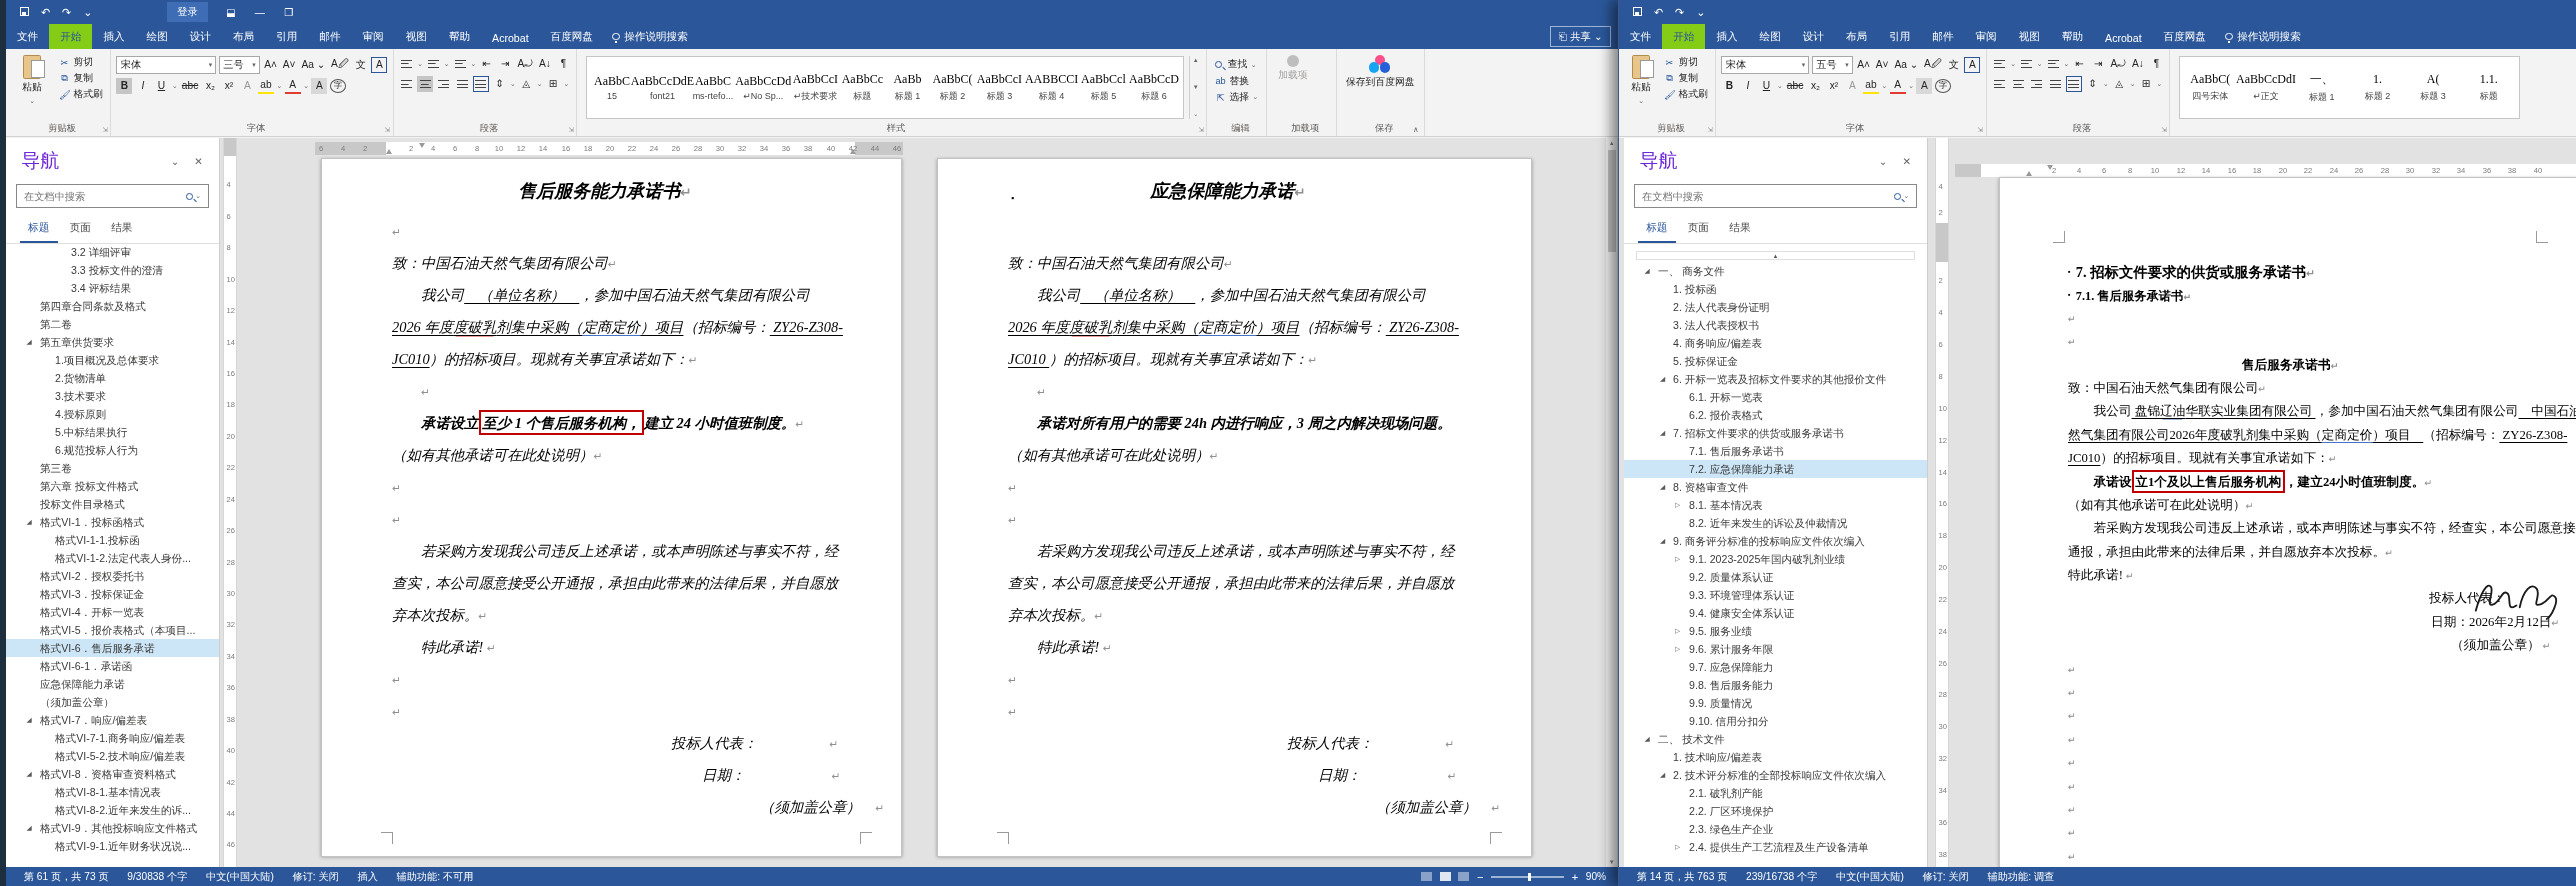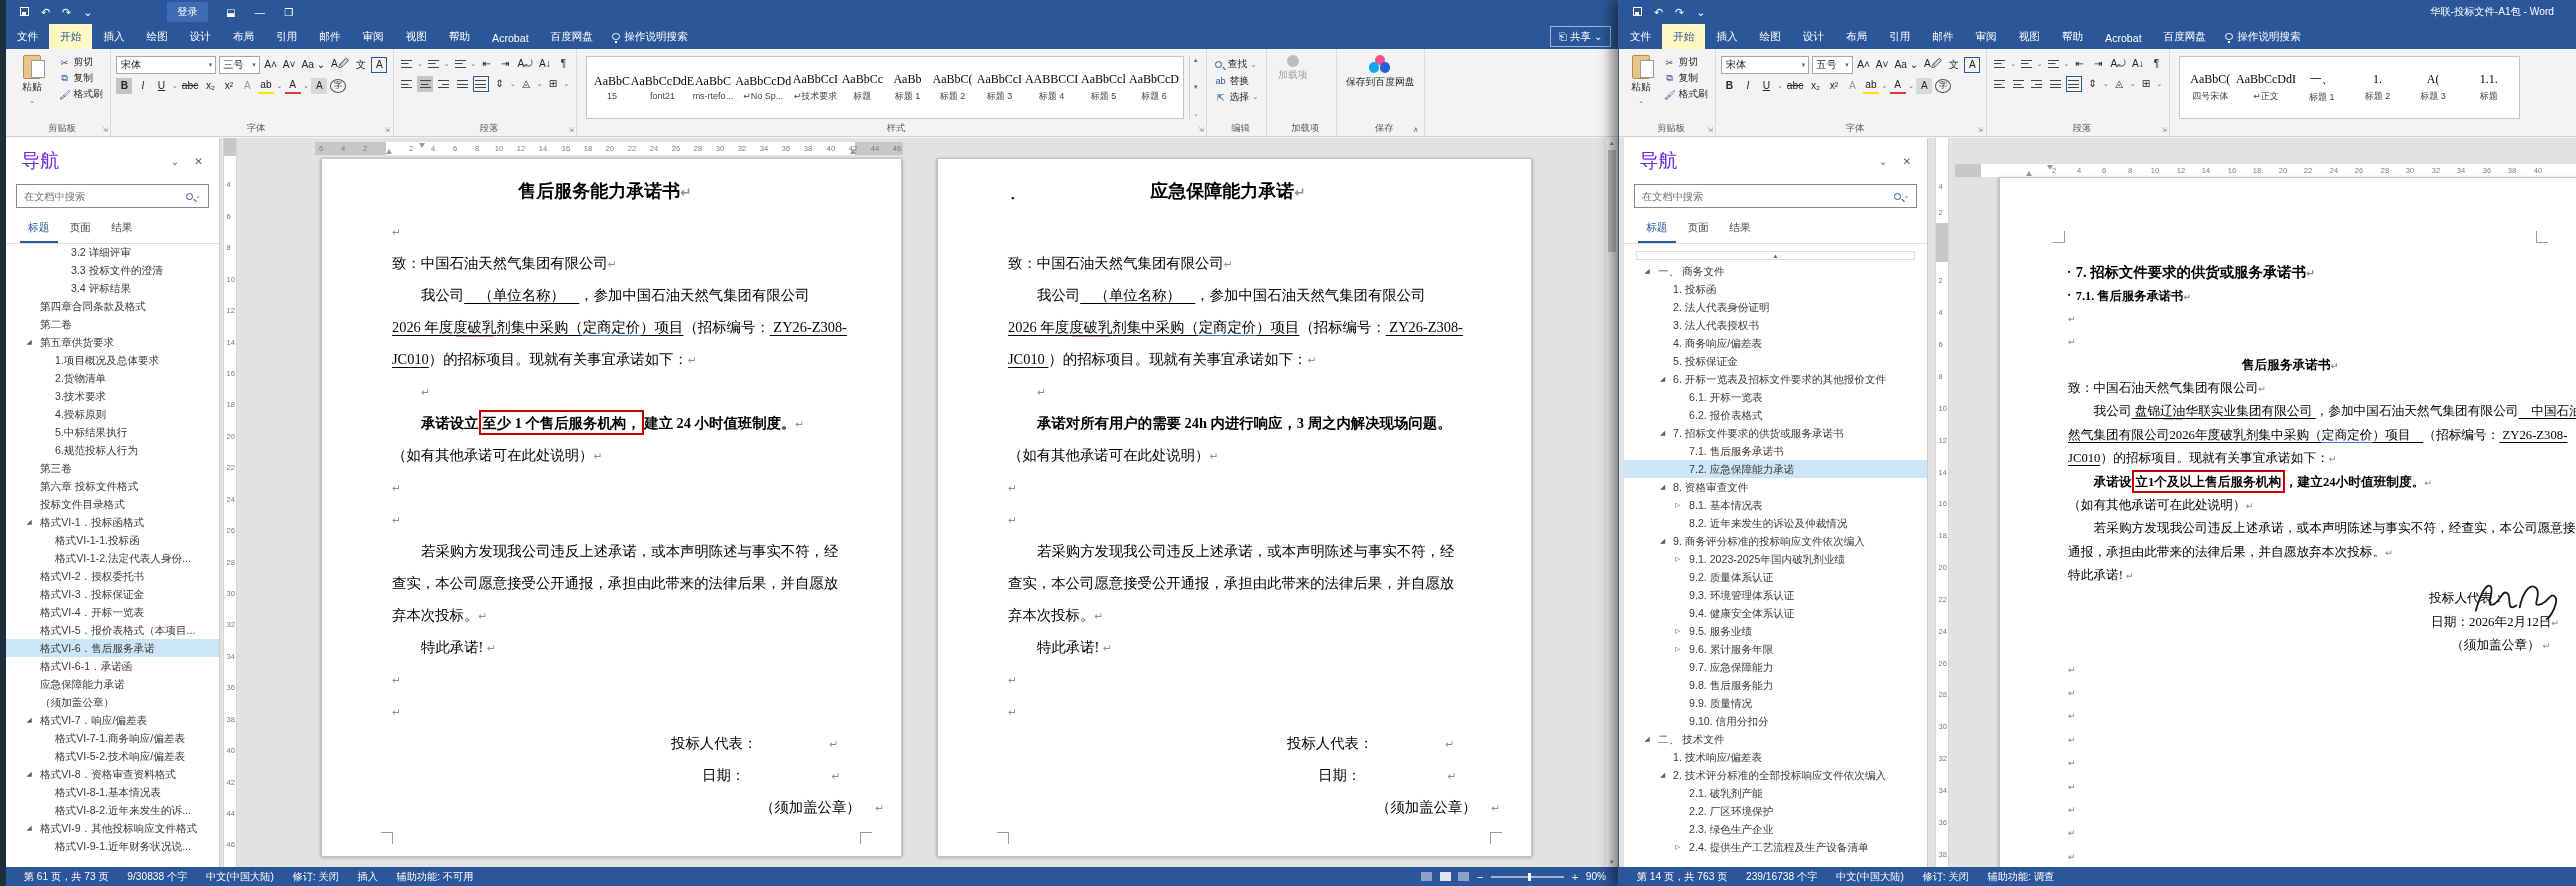--- a/index.html
+++ b/index.html
@@ -20,21 +20,21 @@
   #winR .title-text { text-align:right; padding-right:22px; }
   .tb-right { display:flex; align-items:center; gap:0; }
   .signin { background:#3e6db5; padding:3.4px 10.2px; margin-right:8.5px; }
   .winbtn { width:29px; text-align:center; padding:3.4px 0; font-size:10.2px; }
 
   
   .tabrow { position:absolute; top:24px; left:0; right:0; height:25.5px; background:#2b579a; display:flex; align-items:flex-end; }
   .share { border:0.8px solid #9db6d8; color:#fff; font-size:10.2px; padding:2.5px 7.6px; margin:0 6.8px 2.5px 5.1px; display:flex; gap:3.4px; align-items:center;}
   .rtabs { display:flex; align-items:flex-end; height:100%; }
   .rtab { color:#fff; font-size:10.6px; padding:6px 11px 6px; white-space:nowrap; }
-  .rtab.active { background:#fef9c3; color:#2b579a; }
+  .rtab.active { background:#84cc16; color:#2b579a; }
   .tellme { color:#fff; font-size:10.6px; padding:6px 8.5px; display:flex; gap:4.2px; align-items:center; }
   .i-bulb { width:7.6px; height:7.6px; border:1.3px solid #fff; border-radius:50%; position:relative; display:inline-block;}
   .i-bulb:after{content:"";position:absolute;left:1.7px;top:6.8px;width:1.7px;height:2.5px;background:#fff;}
 
   
   .ribbon { position:absolute; top:49px; left:0; right:0; height:88px; background:#f3f3f3;
     border-bottom:0.8px solid #d4d2d0; display:flex; }
   .rgroup { position:relative; border-right:0.8px solid #dcdada; padding:3.4px 5.1px 13.6px; display:flex; gap:3.4px; }
   .glabel { position:absolute; bottom:0.8px; left:8px; right:0; text-align:center; font-size:9.3px; color:#605e5c; }
   .dlg { position:absolute; bottom:1.7px; right:2.5px; font-size:6.8px; color:#8a8886; }
@@ -122,21 +122,21 @@
   #pageL1 { left:315px; top:19.5px; width:581px; height:699px; }
   #pageL2 { left:931px; top:19.5px; width:595px; height:699px; }
   #pageR  { left:380px; top:39px; width:578px; height:709px; border-right:none; }
   .cm { position:absolute; width:12px; height:12px; }
   .cm.bl { border-right:0.8px solid #9a9a9a; border-top:0.8px solid #9a9a9a; }
   .cm.br { border-left:0.8px solid #9a9a9a; border-top:0.8px solid #9a9a9a; }
   .cm.tl { border-right:0.8px solid #9a9a9a; border-bottom:0.8px solid #9a9a9a; }
   .cm.tr { border-left:0.8px solid #9a9a9a; border-bottom:0.8px solid #9a9a9a; }
 
   .doc { font-family:"Liberation Serif","DejaVu Serif",serif; color:#000; }
-  #pageL1 .doc, #pageL2 .doc { padding:12px 49px 0 70px; font-size:14.4px; }
+  #pageL1 .doc, #pageL2 .doc { padding:12px 49px 0 70px; font-size:14.4px;font-style:italic; }
   #pageL1 .dline, #pageL2 .dline { height:32px; line-height:32px; white-space:nowrap; }
   #pageL1 .dline.title, #pageL2 .dline.title { height:44px; line-height:41px; text-align:center; font-size:18px; font-weight:bold; padding-right:34px;}
   #pageR .doc { padding:82px 25.5px 0 68px; font-size:12.7px; }
   #pageR .dline { height:23.4px; line-height:23.4px; white-space:nowrap; }
   #pageR .dline.h1 { font-size:14.4px; font-weight:bold; }
   #pageR .dline.h2 { font-size:12.3px; font-weight:bold; }
   #pageR .dline.ctr { text-align:center; font-weight:bold; padding-right:39px;}
   .dline.ind { text-indent:29px; }
   #pageR .dline.ind { text-indent:25.5px; }
   .dline.sig  { padding-left:279px; } .dline.sig2 { padding-left:310px; } .dline.sig3 { padding-left:368px; }
@@ -716,21 +716,20 @@
 
 <div class="win" id="winR">
 
   <div class="titlebar">
     <div class="qat">
       <span class="qbtn"><span class="i-save"></span></span>
       <span class="qbtn">↶</span>
       <span class="qbtn">↷</span>
       <span class="qbtn">⌄</span>
     </div>
-    <div class="title-text">华联-投标文件-A1包  -  Word</div>
   </div>
 
   <div class="tabrow">
     <div class="rtabs">
 
     <span class="rtab">文件</span>
         <span class="rtab active">开始</span>
         <span class="rtab">插入</span>
         <span class="rtab">绘图</span>
         <span class="rtab">设计</span>

